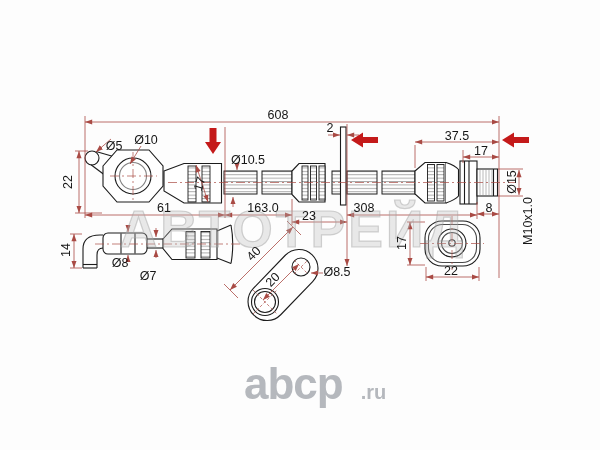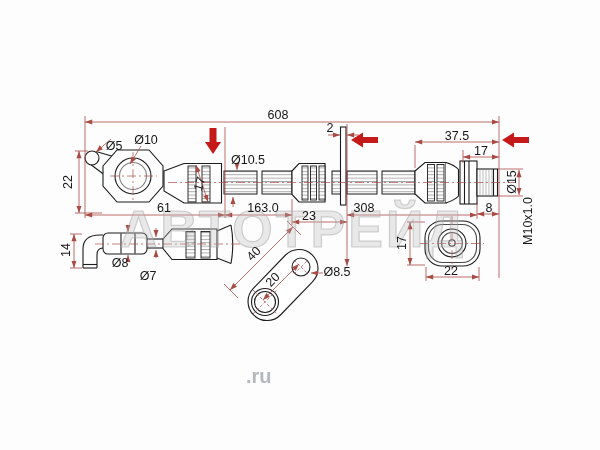--- a/index.html
+++ b/index.html
@@ -10,21 +10,21 @@
        white-space:nowrap;transform:translate(-50%,-50%);}
   .r90{transform:translate(-50%,-50%) rotate(-90deg);}
   .r73{transform:translate(-50%,-50%) rotate(-73deg);}
   .r46{transform:translate(-50%,-50%) rotate(-46deg);}
   .watermark{position:absolute;left:293px;top:229px;transform:translate(-50%,-50%);
        font-size:52px;font-weight:bold;letter-spacing:3px;white-space:nowrap;
        color:rgba(185,185,185,0.30);-webkit-text-stroke:1.2px rgba(160,160,160,0.45);}
   .logo{position:absolute;left:244px;top:366px;display:flex;align-items:flex-end;
         color:#b5b8bd;}
   .logo .brand{font-size:44px;font-weight:bold;letter-spacing:-1px;line-height:0.82;}
-  .logo .tld{font-size:20px;font-weight:bold;margin-left:2px;line-height:1;}
+  .logo .tld{font-size:20px;font-weight:bold;margin-left:18px;line-height:1;}
 </style>
 </head>
 <body>
 
 <div class="stage">
 
 <svg width="600" height="450" viewBox="0 0 600 450">
   <defs>
     <marker id="ae" markerWidth="11" markerHeight="8" refX="9" refY="4" orient="auto">
       <path d="M0,0.8 L9,4 L0,7.2 z" fill="#a94a44"></path>
@@ -201,20 +201,21 @@
 
   <g fill="#c41a1a">
     <polygon points="209.5,128 216.5,128 216.5,142 221,142 213,154 205,142 209.5,142"></polygon>
     <polygon points="351,140 363,132.5 363,137 378,137 378,143 363,143 363,147.5"></polygon>
     <polygon points="502,140 514,132.5 514,137 529,137 529,143 514,143 514,147.5"></polygon>
   </g>
 </svg>
 
 <div class="watermark">АВТОТРЕЙД</div>
 <div class="logo">
+  <span class="brand">abcp</span>
   <span class="tld">.ru</span>
 </div>
 
 <div class="lbl" style="left:278px;top:115px">608</div>
 <div class="lbl" style="left:114px;top:146px">Ø5</div>
 <div class="lbl" style="left:146px;top:140px">Ø10</div>
 <div class="lbl r90" style="left:68px;top:182px">22</div>
 <div class="lbl r73" style="left:200px;top:184px">17</div>
 <div class="lbl" style="left:164px;top:208px">61</div>
 <div class="lbl" style="left:248px;top:160px">Ø10.5</div>

